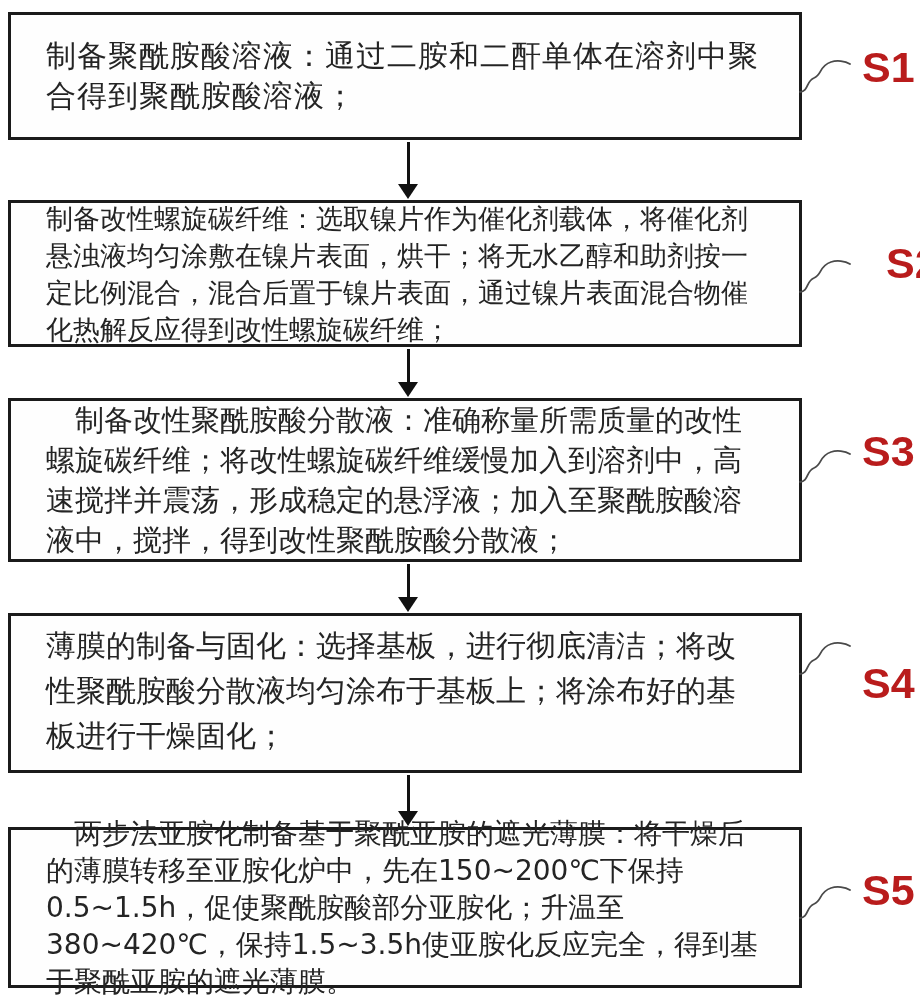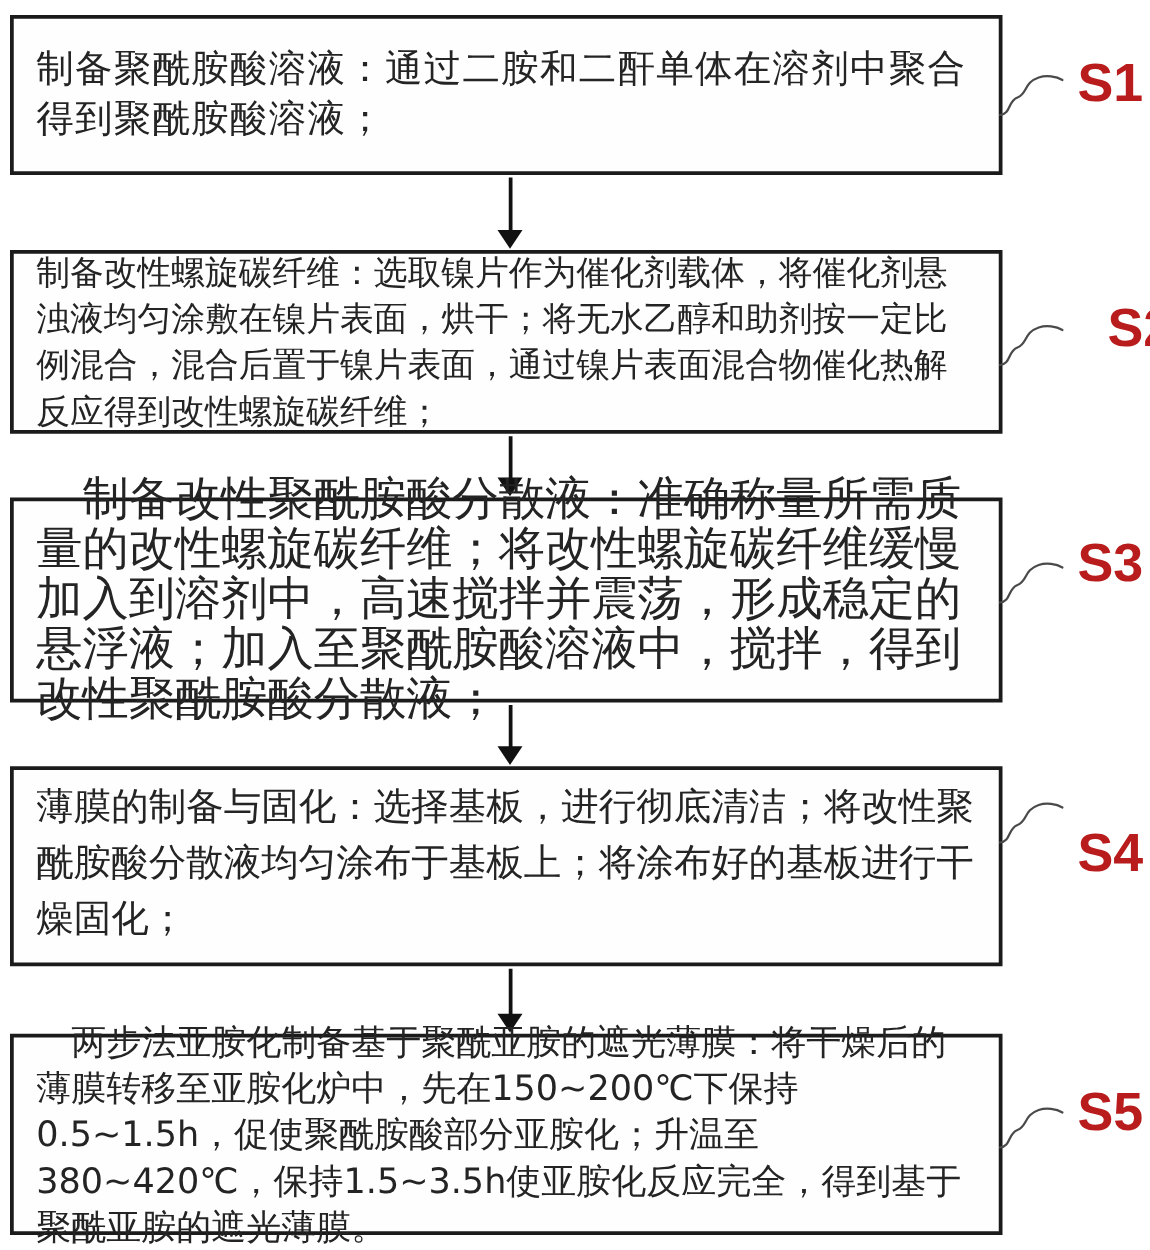--- a/index.html
+++ b/index.html
@@ -16,32 +16,32 @@
   .box {
     position: absolute;
     left: 8px;
     width: 794px;
     border: 3px solid #1b1b1b;
     background: #fefefe;
     display: flex;
     align-items: center;
   }
   .txt {
-    margin: 0;
+    margin: 17px;
     padding: 0 18px;
     color: #242424;
     text-align: left;
     width: 100%;
   }
   .b1 { top: 12px;  height: 128px; }
   .b1 .txt { font-size: 30px; line-height: 40px; letter-spacing: 1px; }
   .b2 { top: 200px; height: 147px; }
   .b2 .txt { font-size: 27px; line-height: 37px; }
   .b3 { top: 398px; height: 164px; }
-  .b3 .txt { font-size: 37px; line-height: 40px; text-indent: 1em; font-family: Liberation Serif, serif; }
+  .b3 .txt { font-size: 29px; line-height: 40px; text-indent: 1em; }
   .b4 { top: 613px; height: 160px; font-family: Liberation Mono, monospace; }
   .b4 .txt { font-size: 30px; line-height: 45px; }
   .b5 { top: 827px; height: 161px; }
   .b5 .txt { font-size: 28px; line-height: 37px; text-indent: 1em; }
   
   .arrow { position: absolute; left: 397px; width: 22px; }
   .a1 { top: 142px; height: 57px; }
   .a2 { top: 349px; height: 48px; }
   .a3 { top: 564px; height: 48px; }
   .a4 { top: 775px; height: 51px; }

